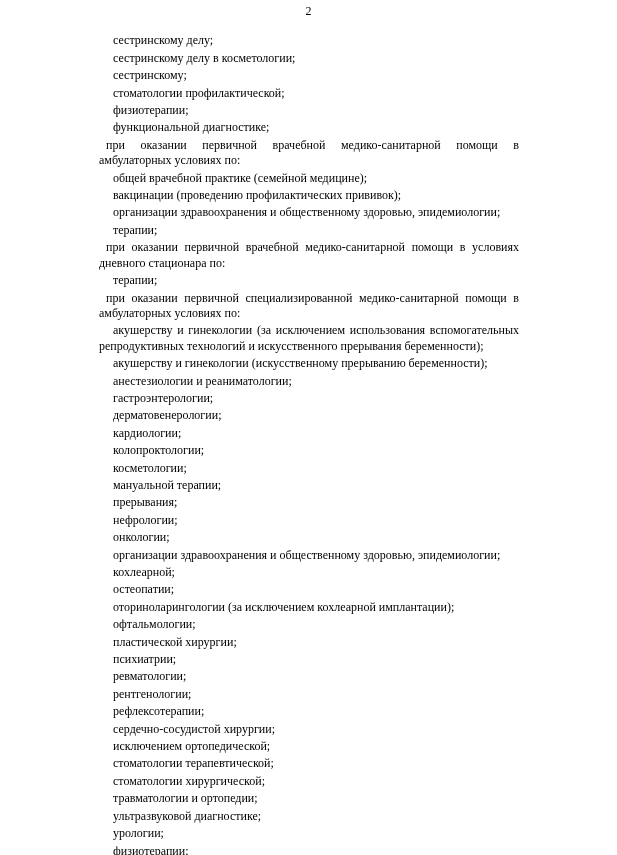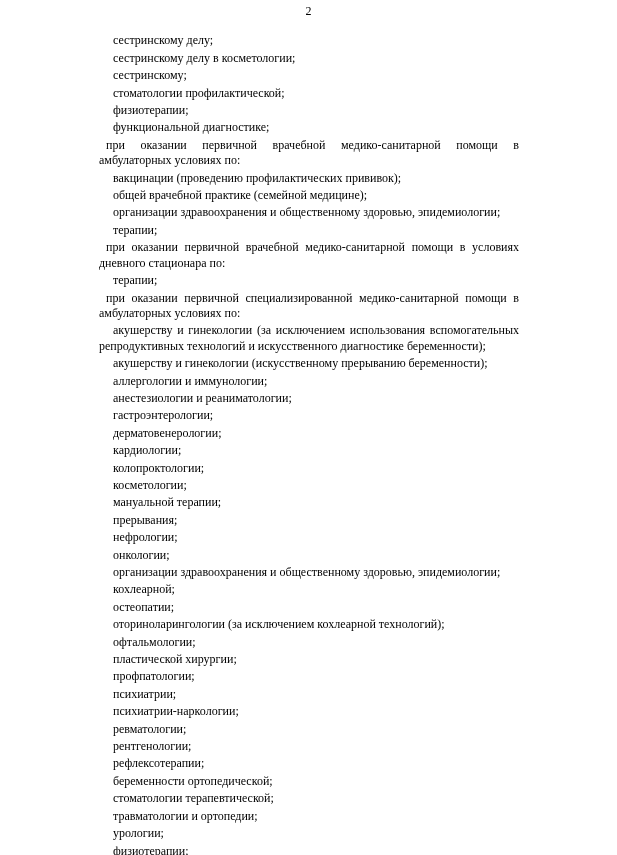--- a/index.html
+++ b/index.html
@@ -45,52 +45,52 @@
 <div class="page">
   <div class="page-number">2</div>
   <div class="content">
       <p class="item">сестринскому делу;</p>
       <p class="item">сестринскому делу в косметологии;</p>
       <p class="item">сестринскому;</p>
       <p class="item">стоматологии профилактической;</p>
       <p class="item">физиотерапии;</p>
       <p class="item">функциональной диагностике;</p>
       <p class="para">при оказании первичной врачебной медико-санитарной помощи в амбулаторных условиях по:</p>
+      <p class="item">общей врачебной практике (семейной медицине);</p>
       <p class="item">вакцинации (проведению профилактических прививок);</p>
-      <p class="item">общей врачебной практике (семейной медицине);</p>
       <p class="item">организации здравоохранения и общественному здоровью, эпидемиологии;</p>
       <p class="item">терапии;</p>
       <p class="para">при оказании первичной врачебной медико-санитарной помощи в условиях дневного стационара по:</p>
       <p class="item">терапии;</p>
       <p class="para">при оказании первичной специализированной медико-санитарной помощи в амбулаторных условиях по:</p>
-      <p class="item">акушерству и гинекологии (за исключением использования вспомогательных репродуктивных технологий и искусственного диагностике беременности);</p>
+      <p class="item">акушерству и гинекологии (за исключением использования вспомогательных репродуктивных технологий и искусственного прерывания беременности);</p>
       <p class="item">акушерству и гинекологии (искусственному прерыванию беременности);</p>
-      <p class="item">аллергологии и иммунологии;</p>
       <p class="item">анестезиологии и реаниматологии;</p>
       <p class="item">гастроэнтерологии;</p>
       <p class="item">дерматовенерологии;</p>
       <p class="item">кардиологии;</p>
       <p class="item">колопроктологии;</p>
       <p class="item">косметологии;</p>
       <p class="item">мануальной терапии;</p>
       <p class="item">прерывания;</p>
       <p class="item">нефрологии;</p>
       <p class="item">онкологии;</p>
       <p class="item">организации здравоохранения и общественному здоровью, эпидемиологии;</p>
       <p class="item">кохлеарной;</p>
       <p class="item">остеопатии;</p>
-      <p class="item">оториноларингологии (за исключением кохлеарной технологий);</p>
+      <p class="item">оториноларингологии (за исключением кохлеарной имплантации);</p>
       <p class="item">офтальмологии;</p>
       <p class="item">пластической хирургии;</p>
-      <p class="item">профпатологии;</p>
       <p class="item">психиатрии;</p>
-      <p class="item">психиатрии-наркологии;</p>
       <p class="item">ревматологии;</p>
       <p class="item">рентгенологии;</p>
       <p class="item">рефлексотерапии;</p>
-      <p class="item">беременности ортопедической;</p>
+      <p class="item">сердечно-сосудистой хирургии;</p>
+      <p class="item">исключением ортопедической;</p>
       <p class="item">стоматологии терапевтической;</p>
+      <p class="item">стоматологии хирургической;</p>
       <p class="item">травматологии и ортопедии;</p>
+      <p class="item">ультразвуковой диагностике;</p>
       <p class="item">урологии;</p>
       <p class="item">физиотерапии;</p>
       <p class="item">функциональной диагностике;</p>
     </div>
 </div>
 
 </body></html>

